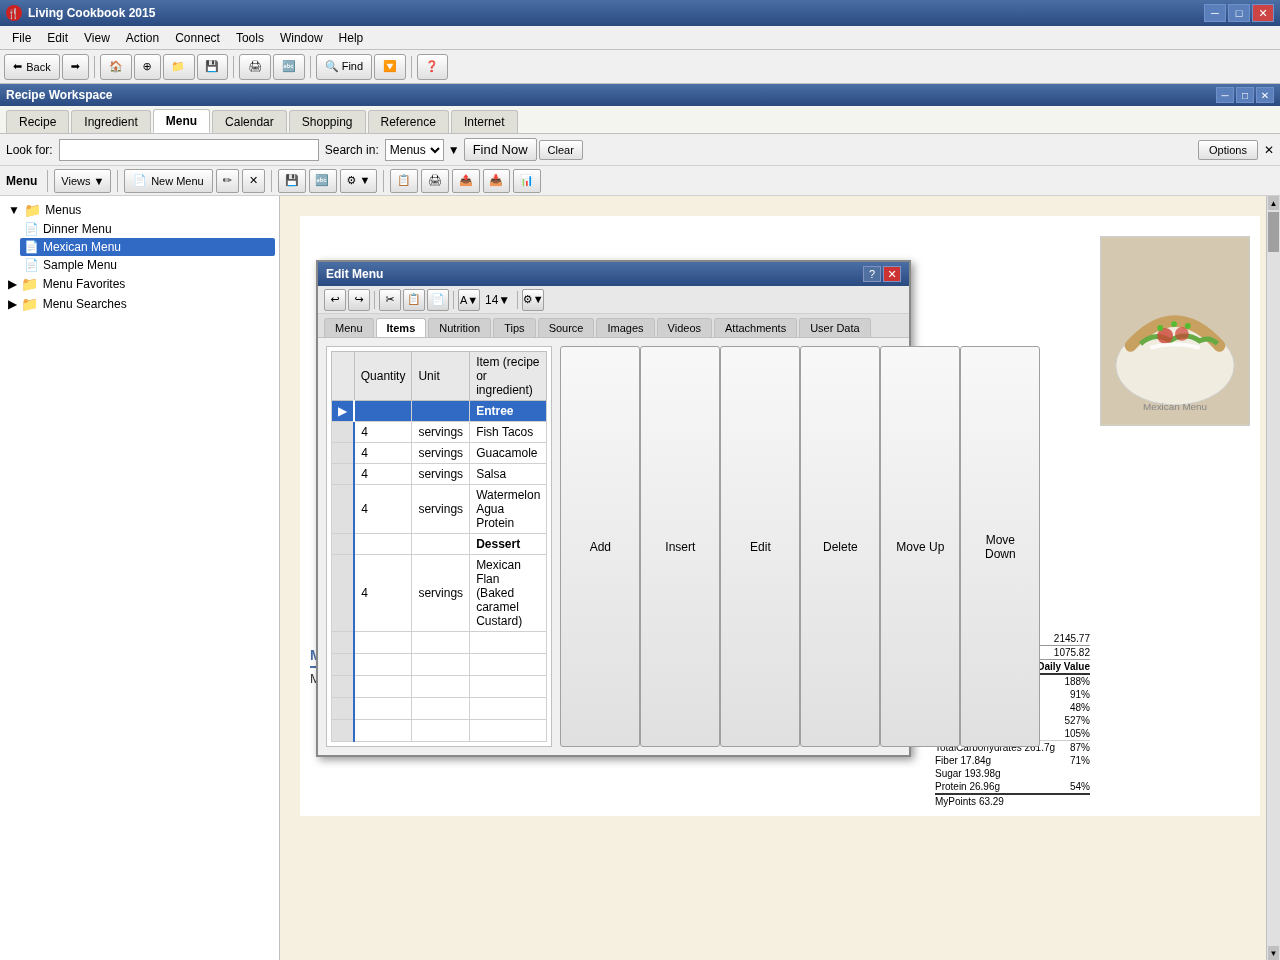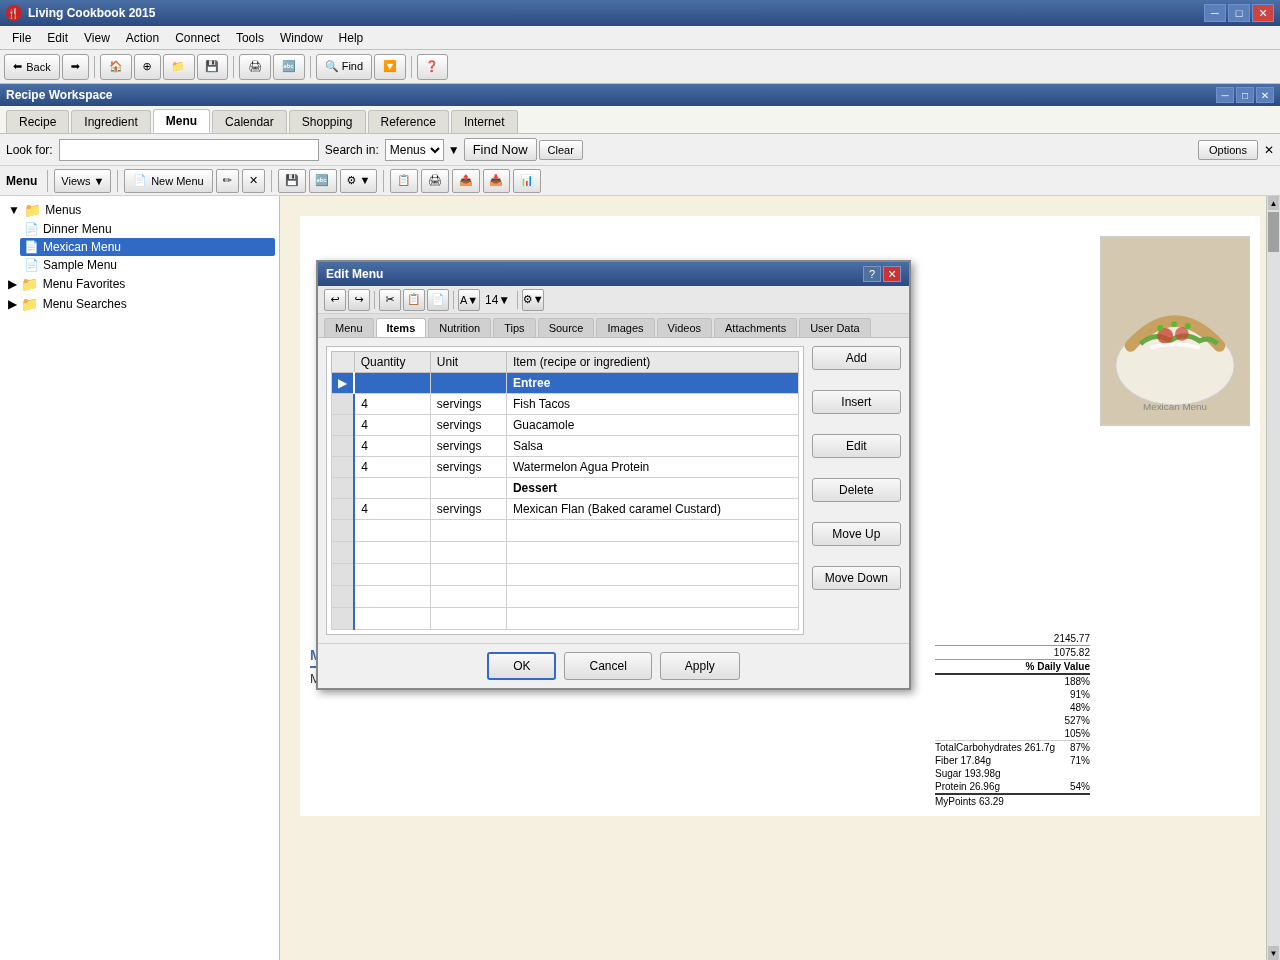--- a/index.html
+++ b/index.html
@@ -82,21 +82,21 @@
 
     
     .items-table { width: 100%; border-collapse: collapse; font-size: 12px; }
     .items-table th { background: #e8e8e8; border: 1px solid #c0c0c0; padding: 3px 6px; text-align: left; font-weight: normal; }
     .items-table td { border: 1px solid #d0d0d0; padding: 3px 6px; }
     .items-table tr.selected td { background: #316ac5; color: white; }
     .items-table .row-num { width: 20px; background: #e0e0e0; border-right: 2px solid #316ac5; }
     .items-table tr.selected .row-num { background: #316ac5; border-right: 2px solid white; }
 
     
-    .side-buttons { display: flex; flex-direction: column; gap: 20px; padding: 4px; }
+    .side-buttons { display: flex; gap: 0; padding: 4px; }
     .side-btn { padding: 4px 12px; background: linear-gradient(to bottom, #f8f8f8, #e0e0e0); border: 1px solid #a0a0a0; border-radius: 3px; cursor: pointer; font-size: 12px; text-align: center; min-width: 80px; }
 
     
     .dialog-footer { display: flex; justify-content: center; gap: 8px; padding: 8px; background: #f0f0f0; border-top: 1px solid #d0d0d0; }
     .footer-btn { padding: 5px 24px; background: linear-gradient(to bottom, #f8f8f8, #e0e0e0); border: 1px solid #a0a0a0; border-radius: 3px; cursor: pointer; font-size: 12px; }
     .footer-btn.default { border: 2px solid #316ac5; }
   </style>
 </head>
 <body>
 
@@ -457,18 +457,13 @@
     <div class="side-buttons">
       <button class="side-btn">Add</button>
       <button class="side-btn">Insert</button>
       <button class="side-btn">Edit</button>
       <button class="side-btn">Delete</button>
       <button class="side-btn">Move Up</button>
       <button class="side-btn">Move Down</button>
     </div>
   </div>
 
-  <div class="dialog-footer">
-    <button class="footer-btn default">OK</button>
-    <button class="footer-btn">Cancel</button>
-    <button class="footer-btn">Apply</button>
-  </div>
 </div>
 
 </body></html>

